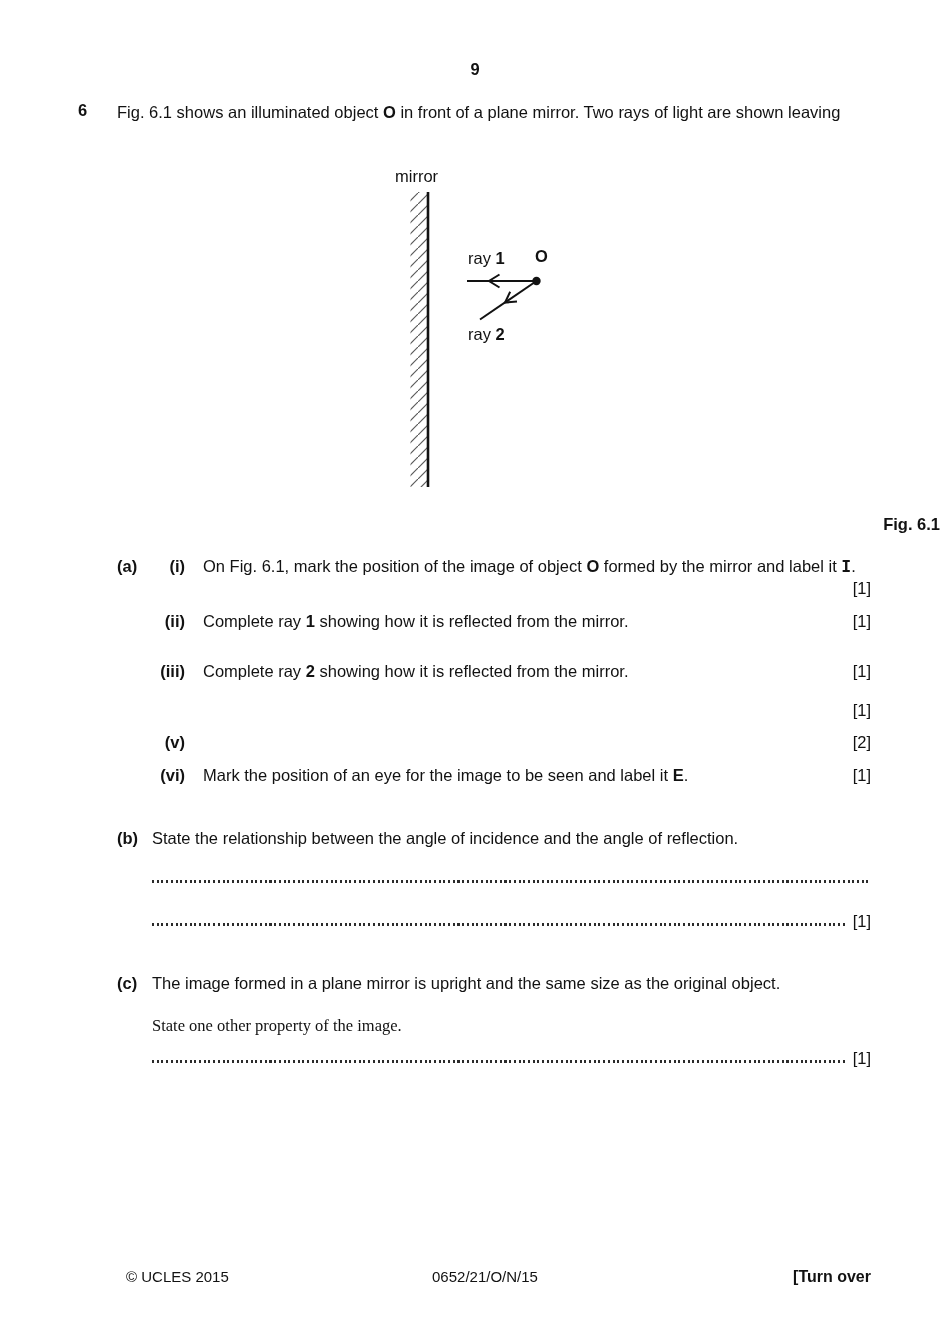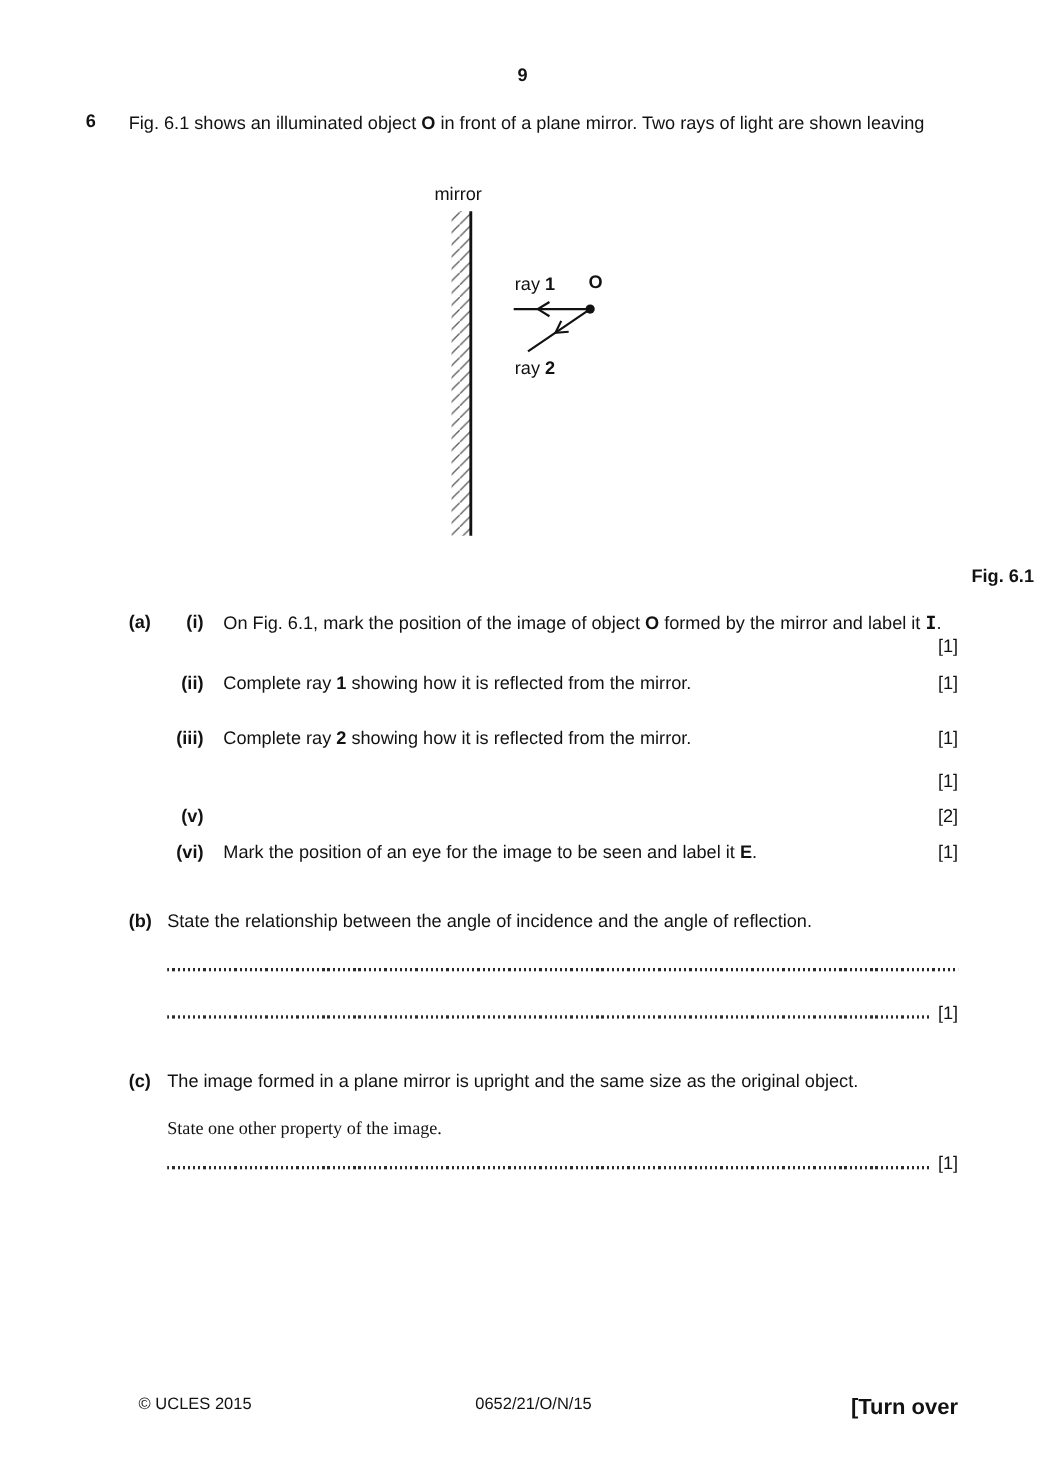--- a/index.html
+++ b/index.html
@@ -52,21 +52,21 @@
   .dotrow { left: 152px; width: 719px; height: 16px; display: flex; align-items: flex-end; }
   .dotfill {
     flex: 1; height: 3px; margin-bottom: 3px;
     background: repeating-linear-gradient(90deg, #2b2b2b 0 2px, transparent 2px 4.7px);
   }
   .dotrow .marks { margin-left: 7px; line-height: 16px; }
 
   .footer { top: 1268px; left: 0; width: 100%; font-size: 15px; }
   .footer .copyright { position: absolute; left: 78px; top: 0; margin-left: 48px; }
   .footer .paper-code { position: absolute; left: 0; right: 0; top: 0; text-align: center; margin-left: 20px; }
-  .footer .turn-over { position: absolute; right: 79px; top: 0; font-weight: bold; font-size: 20px; }
+  .footer .turn-over { position: absolute; right: 79px; top: 0; font-weight: bold; font-size: 16px; }
 
   svg text { font-family: "Liberation Sans", sans-serif; font-size: 16.5px; fill: #121212; }
 </style>
 </head>
 <body>
 
 <div class="page">
 
   <div class="abs pagenum">9</div>
 

